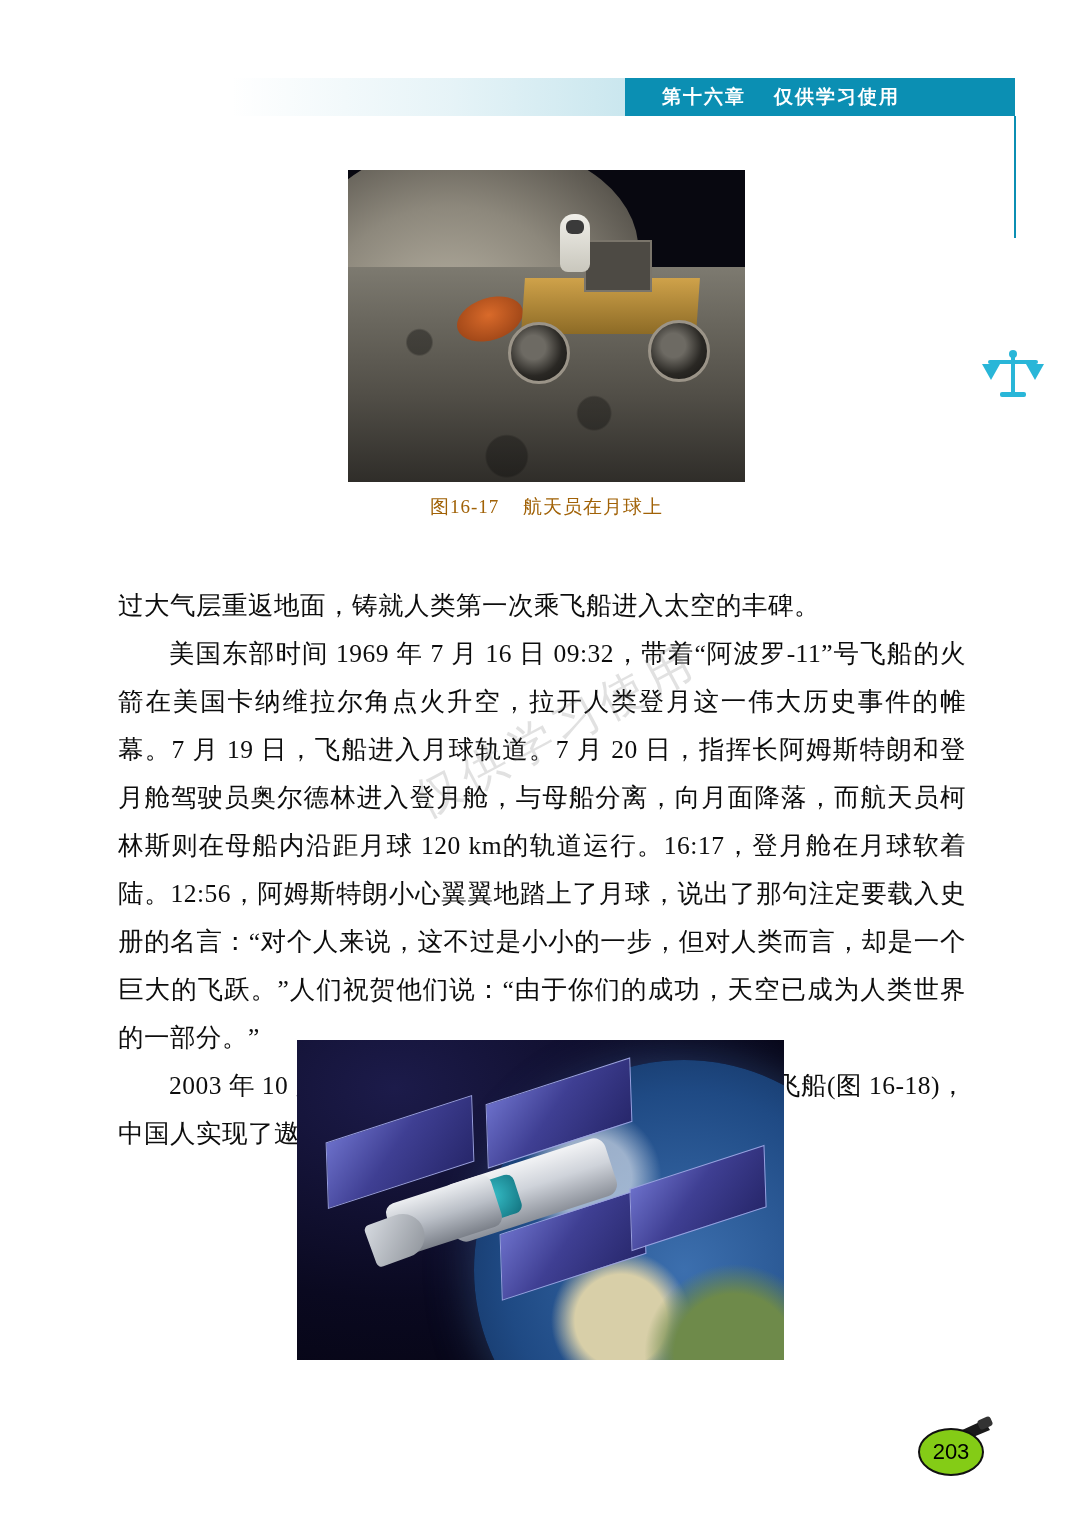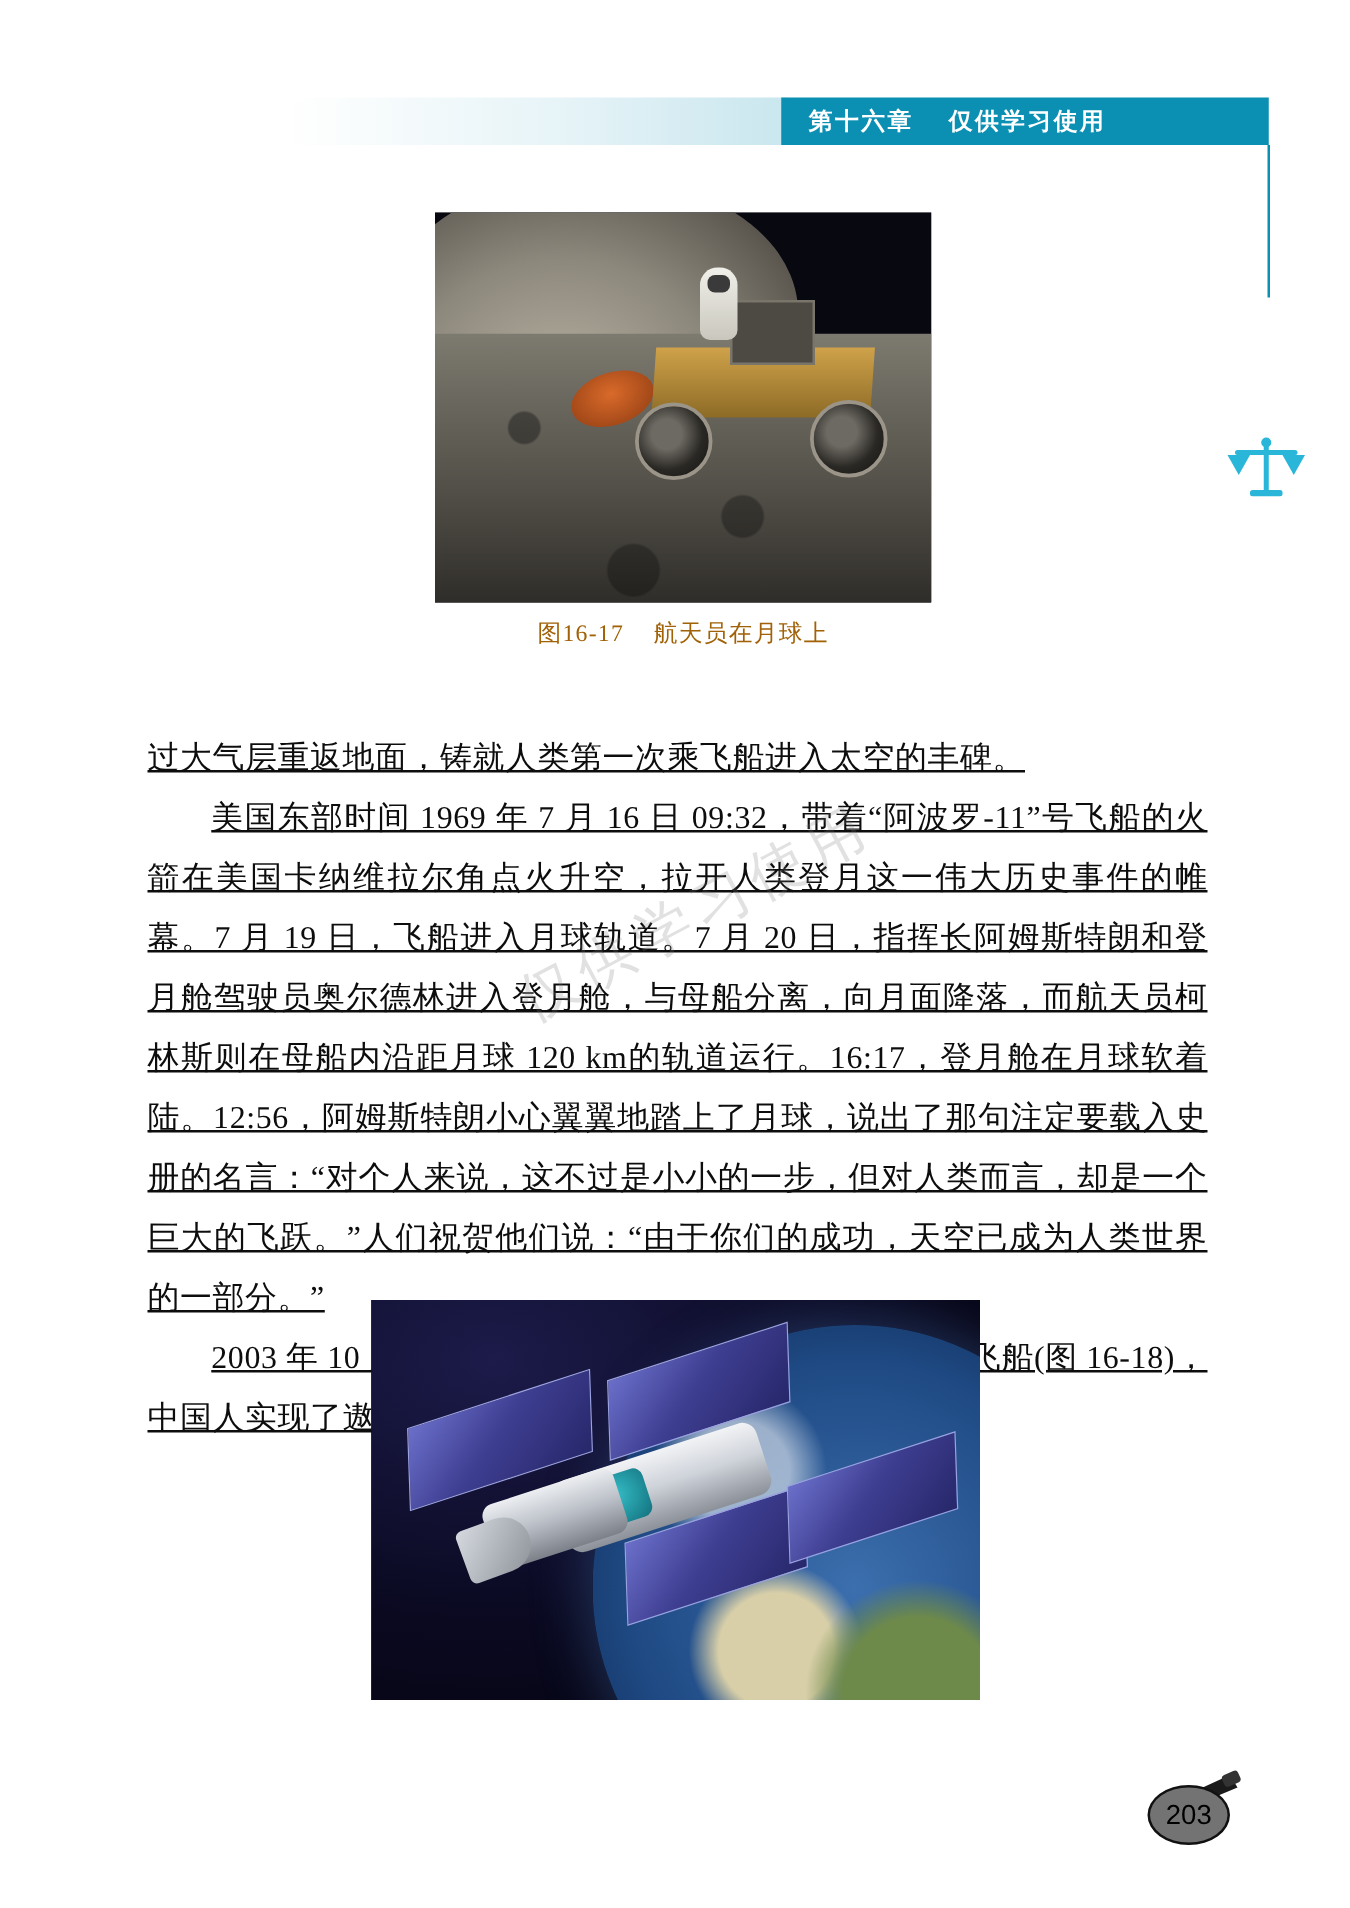--- a/index.html
+++ b/index.html
@@ -19,21 +19,21 @@
   .header-bar {
     position: absolute;
     top: 78px;
     left: 625px;
     width: 390px;
     height: 38px;
     background: #0b8fb3;
     color: #ffffff;
     display: flex;
     align-items: center;
-    padding-left: 22px;
+    padding-left: 37px;
     box-sizing: border-box;
     letter-spacing: 2px;
     font-size: 19px;
     font-family: "Liberation Sans", sans-serif;
     font-weight: bold;
   }
   .header-bar .chap {
     margin-right: 28px;
   }
   .header-gradient {
@@ -270,21 +270,20 @@
     left: 118px;
     width: 848px;
     font-size: 25.5px;
     line-height: 48px;
     color: #0d0d0d;
     text-align: justify;
     letter-spacing: 0.5px;
   }
   .body-text p {
     margin: 0;
-    text-decoration: underline;
   }
   .indent {
     text-indent: 2em;
   }
 
   
   .watermark {
     position: absolute;
     top: 700px;
     left: 400px;
@@ -310,21 +309,21 @@
     bottom: 8px;
     width: 62px;
     height: 44px;
     border: 2px solid #111;
     border-radius: 50%;
     display: flex;
     align-items: center;
     justify-content: center;
     font-size: 22px;
     font-family: "Liberation Sans", sans-serif;
-    background: #737373;
+    background: #84cc16;
   }
   .page-pen {
     position: absolute;
     right: 6px;
     bottom: 34px;
     width: 74px;
     height: 34px;
   }
 </style>
 </head>

